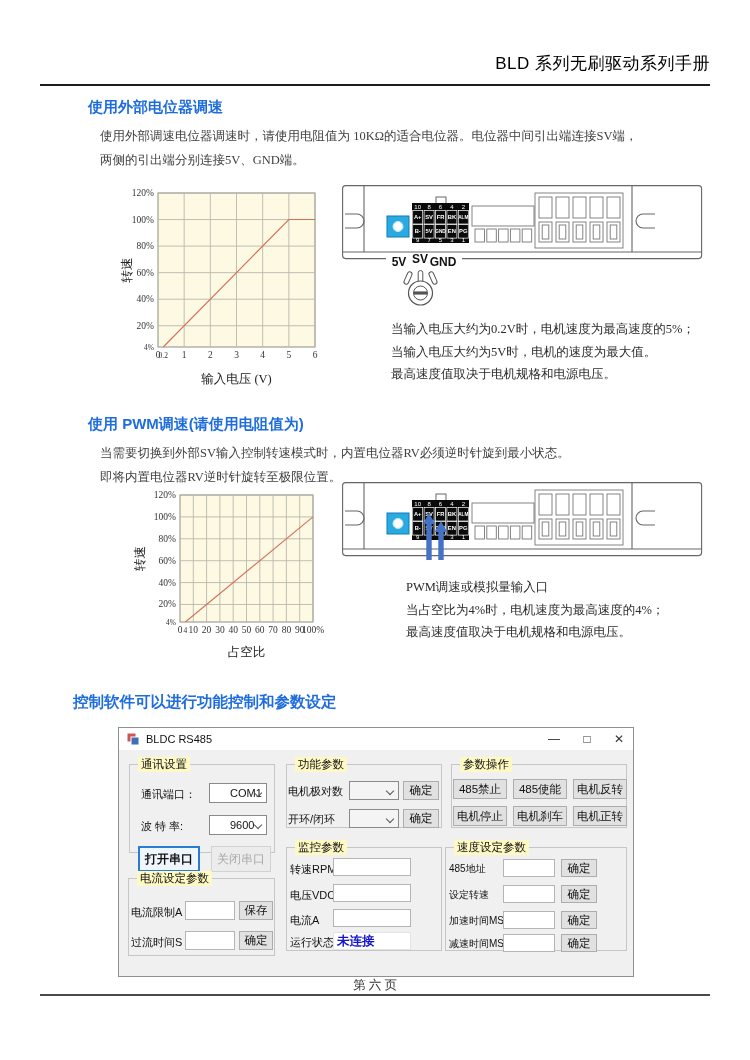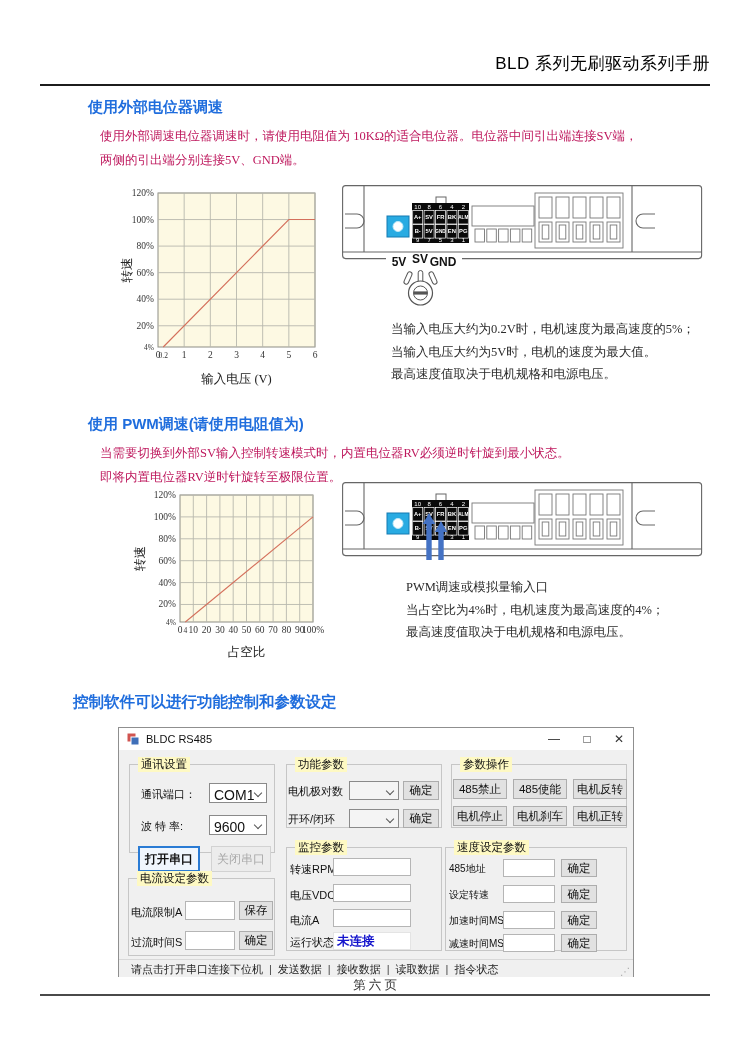--- a/index.html
+++ b/index.html
@@ -6,38 +6,38 @@
   .page{position:relative;width:750px;height:1060px;background:#fff;overflow:hidden;
         font-family:"Liberation Sans",sans-serif;color:#222;}
   .header-title{position:absolute;right:40px;top:52px;font-size:17px;color:#000;
         font-family:"Liberation Sans",sans-serif;letter-spacing:.5px;}
   .header-rule{position:absolute;left:40px;top:84px;width:670px;border-top:2px solid #1c1c1c;}
   .footer-rule{position:absolute;left:40px;top:994px;width:670px;border-top:2px solid #4a4a4a;}
   .footer-text{position:absolute;left:0;top:977px;width:750px;text-align:center;
         font-family:"Liberation Serif",serif;font-size:12.5px;color:#333;}
   .sec-title{position:absolute;font-size:15px;font-weight:bold;color:#1f6ddd;}
   .body-text{position:absolute;font-family:"Liberation Serif",serif;font-size:12.5px;
-        color:#be185d;line-height:24px;white-space:nowrap;}
+        color:#404040;line-height:24px;white-space:nowrap;}
   .notes{position:absolute;font-family:"Liberation Serif",serif;font-size:12.5px;
         color:#2b2b2b;line-height:22.5px;white-space:nowrap;}
   svg.chart,svg.device{position:absolute;}
   
   .window{position:absolute;left:118px;top:727px;width:514px;height:248px;background:#f0f0f0;
         border:1px solid #8f8f8f;box-sizing:content-box;font-size:11.5px;}
   .titlebar{position:absolute;left:0;top:0;width:514px;height:22px;background:#fff;}
   .app-icon{position:absolute;left:7px;top:4px;}
   .wtitle{position:absolute;left:27px;top:5px;font-size:11px;color:#111;text-align:right;}
   .wbtn{position:absolute;top:2px;width:22px;height:18px;text-align:center;font-size:12px;
         color:#333;line-height:18px;}
   .grp{position:absolute;border:1px solid #c6c6c6;box-sizing:border-box;}
   .grp-label{position:absolute;top:-8px;left:8px;background:#fef9c3;padding:0 3px;
         font-size:11.5px;color:#111;white-space:nowrap;}
   .ctl-label{position:absolute;font-size:11px;color:#111;white-space:nowrap;}
   .combo{position:absolute;background:#fff;border:1px solid #8a8a8a;box-sizing:border-box;
-        font-size:14px;color:#111;padding:3px 14px 0 4px;}
+        font-size:11px;color:#111;padding:3px 14px 0 20px;}
   .combo.dim{background:#f4f4f4;}
   .chev{position:absolute;right:5px;top:6px;width:5px;height:5px;border-right:1.5px solid #555;
         border-bottom:1.5px solid #555;transform:rotate(45deg);}
   .btn{position:absolute;background:#e1e1e1;border:1px solid #adadad;box-sizing:border-box;
         font-size:11.5px;color:#111;display:flex;align-items:center;justify-content:center;}
   .btn-open{background:#f0f6fd;border:2px solid #2a7bd4;font-weight:bold;font-size:12px;}
   .btn-close{background:#ececec;border:1px solid #d2d2d2;color:#a8a8a8;font-size:12px;text-align:right;}
   .tin{position:absolute;background:#fff;border:1px solid #b5b5b5;box-sizing:border-box;
         font-size:11px;padding:0 3px;}
   .status-value{font-weight:bold;font-size:12.5px;color:#1414cc;line-height:17px;display:inline-block;}
@@ -397,21 +397,17 @@
     <span class="ctl-label" style="left:330px;top:160px;font-size:10px">设定转速</span>
     <input class="tin" style="left: 384px; top: 157px; width: 52px; height: 18px;">
     <div class="btn" style="left:442px;top:157px;width:36px;height:18px">确定</div>
     <span class="ctl-label" style="left:330px;top:186px;font-size:10px">加速时间MS</span>
     <input class="tin" style="left: 384px; top: 183px; width: 52px; height: 18px;">
     <div class="btn" style="left:442px;top:183px;width:36px;height:18px">确定</div>
     <span class="ctl-label" style="left:330px;top:209px;font-size:10px">减速时间MS</span>
     <input class="tin" style="left: 384px; top: 206px; width: 52px; height: 18px;">
     <div class="btn" style="left:442px;top:206px;width:36px;height:18px">确定</div>
 
-    <div class="statusbar">
-      <span id="sb-items"><span>请点击打开串口连接下位机</span><span class="sb-sep">|</span><span>发送数据</span><span class="sb-sep">|</span><span>接收数据</span><span class="sb-sep">|</span><span>读取数据</span><span class="sb-sep">|</span><span>指令状态</span></span>
-      <span class="grip">⋰</span>
-    </div>
   </div>
 
   <div class="footer-text">第 六 页</div>
   <div class="footer-rule"></div>
 </div>
 
 </body></html>

